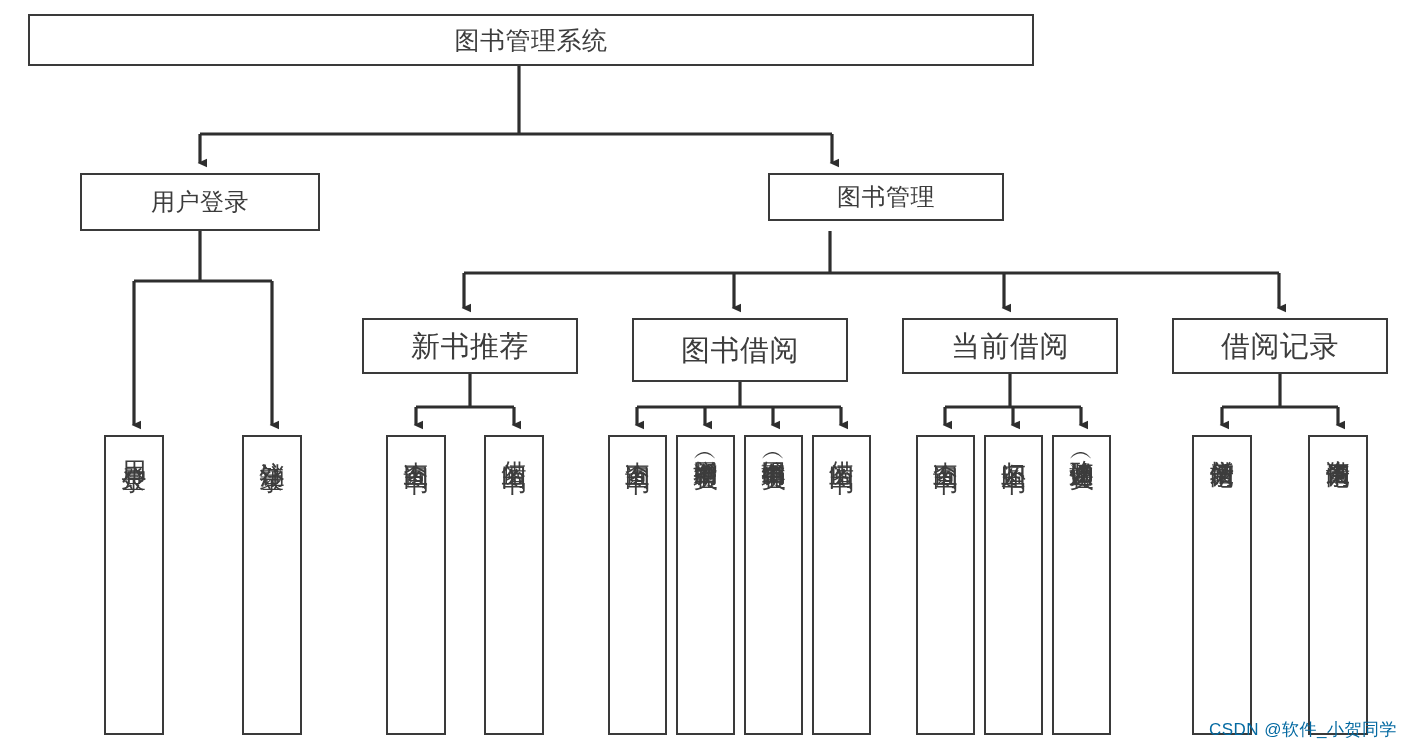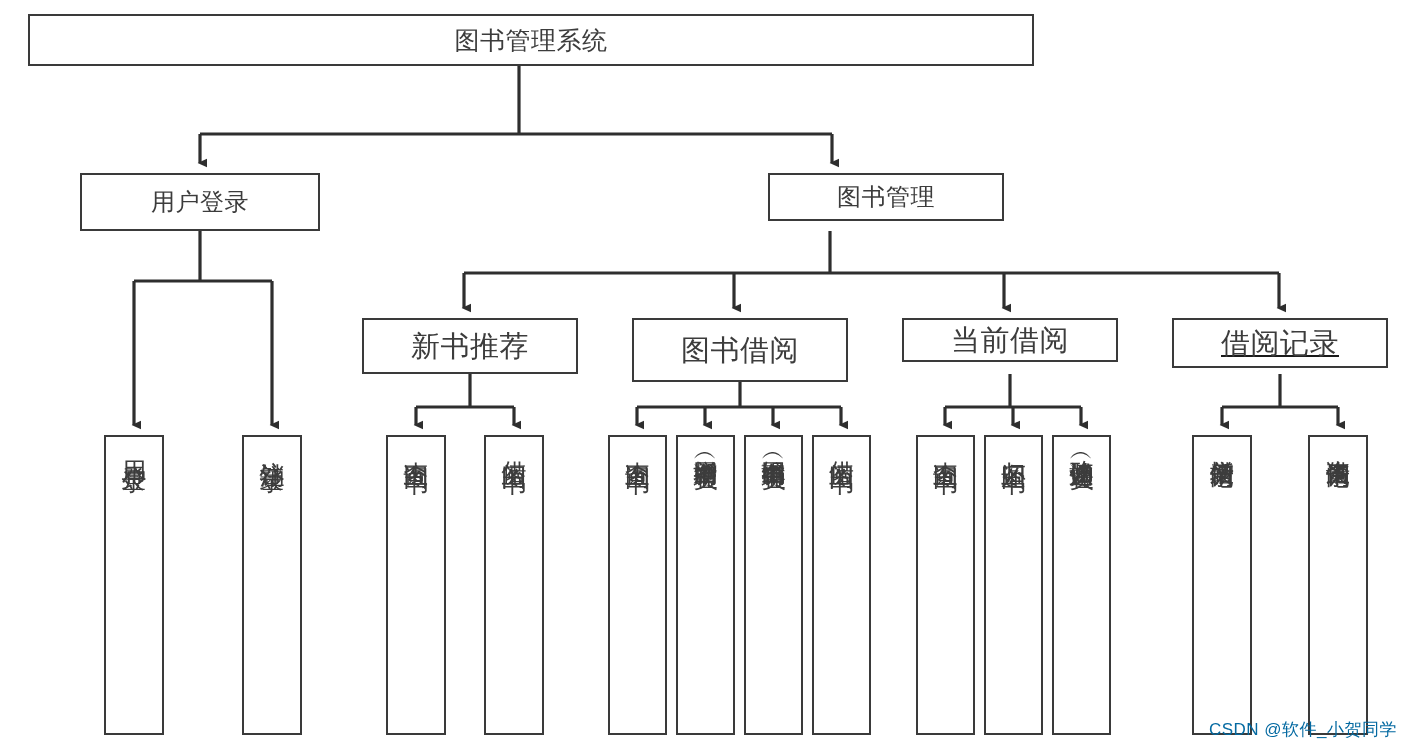--- a/index.html
+++ b/index.html
@@ -146,24 +146,24 @@
   <div class="node node-l2" id="node-l2-1" style="left: 748px; top: 173px; width: 236px; height: 48px; margin-left: 20px;">
     <span class="label">图书管理</span>
   </div>
 
   <div class="node node-l3" id="node-l3-0" style="left: 362px; top: 318px; width: 216px; height: 56px;">
     <span class="label">新书推荐</span>
   </div>
   <div class="node node-l3" id="node-l3-1" style="left: 632px; top: 318px; width: 216px; height: 64px;">
     <span class="label">图书借阅</span>
   </div>
-  <div class="node node-l3" id="node-l3-2" style="left: 902px; top: 318px; width: 216px; height: 44px;">
+  <div class="node node-l3" id="node-l3-2" style="left: 902px; top: 318px; width: 216px; height: 56px;">
     <span class="label">当前借阅</span>
   </div>
-  <div class="node node-l3" id="node-l3-3" style="left: 1172px; top: 318px; width: 216px; height: 50px; text-decoration: underline;">
+  <div class="node node-l3" id="node-l3-3" style="left: 1172px; top: 318px; width: 216px; height: 56px;">
     <span class="label">借阅记录</span>
   </div>
 
   <div class="node node-leaf" id="node-leaf-0" style="left: 104px; top: 435px; width: 60px; height: 300px;">
     <span class="label">用户登录</span>
   </div>
   <div class="node node-leaf" id="node-leaf-1" style="left: 242px; top: 435px; width: 60px; height: 300px;">
     <span class="label">注销登录</span>
   </div>
   <div class="node node-leaf" id="node-leaf-2" style="left: 386px; top: 435px; width: 60px; height: 300px;">

